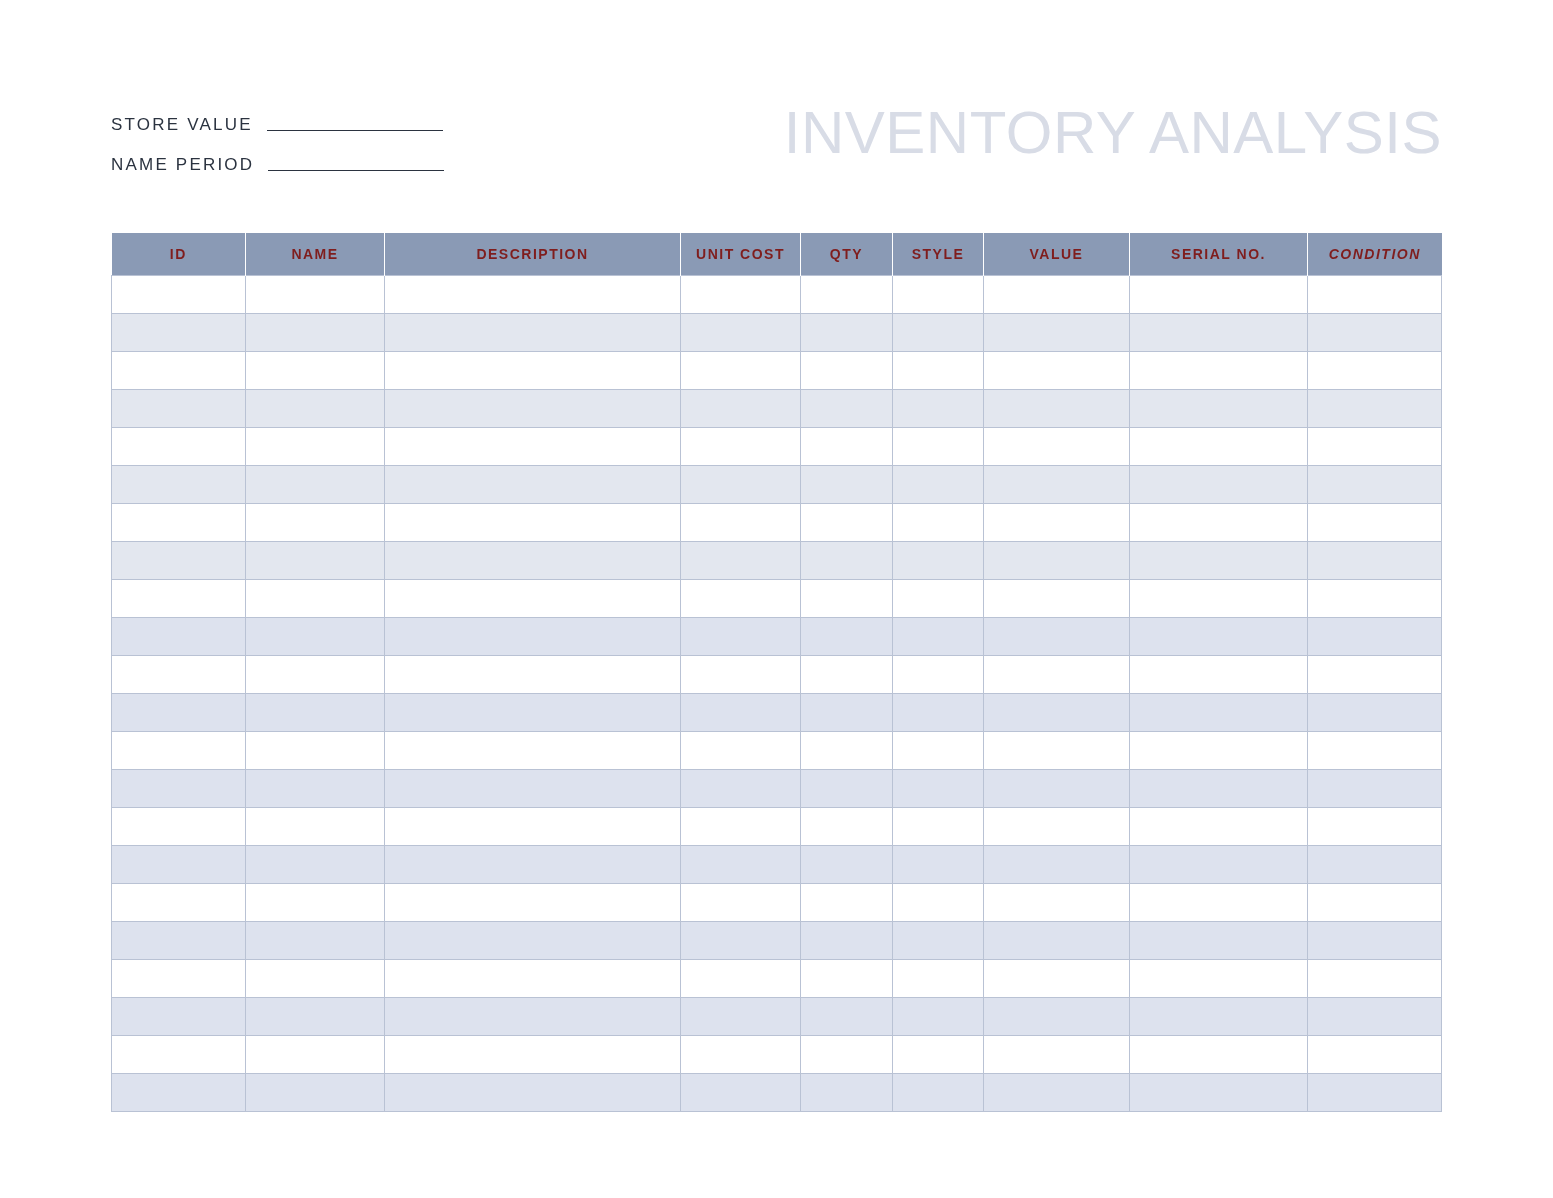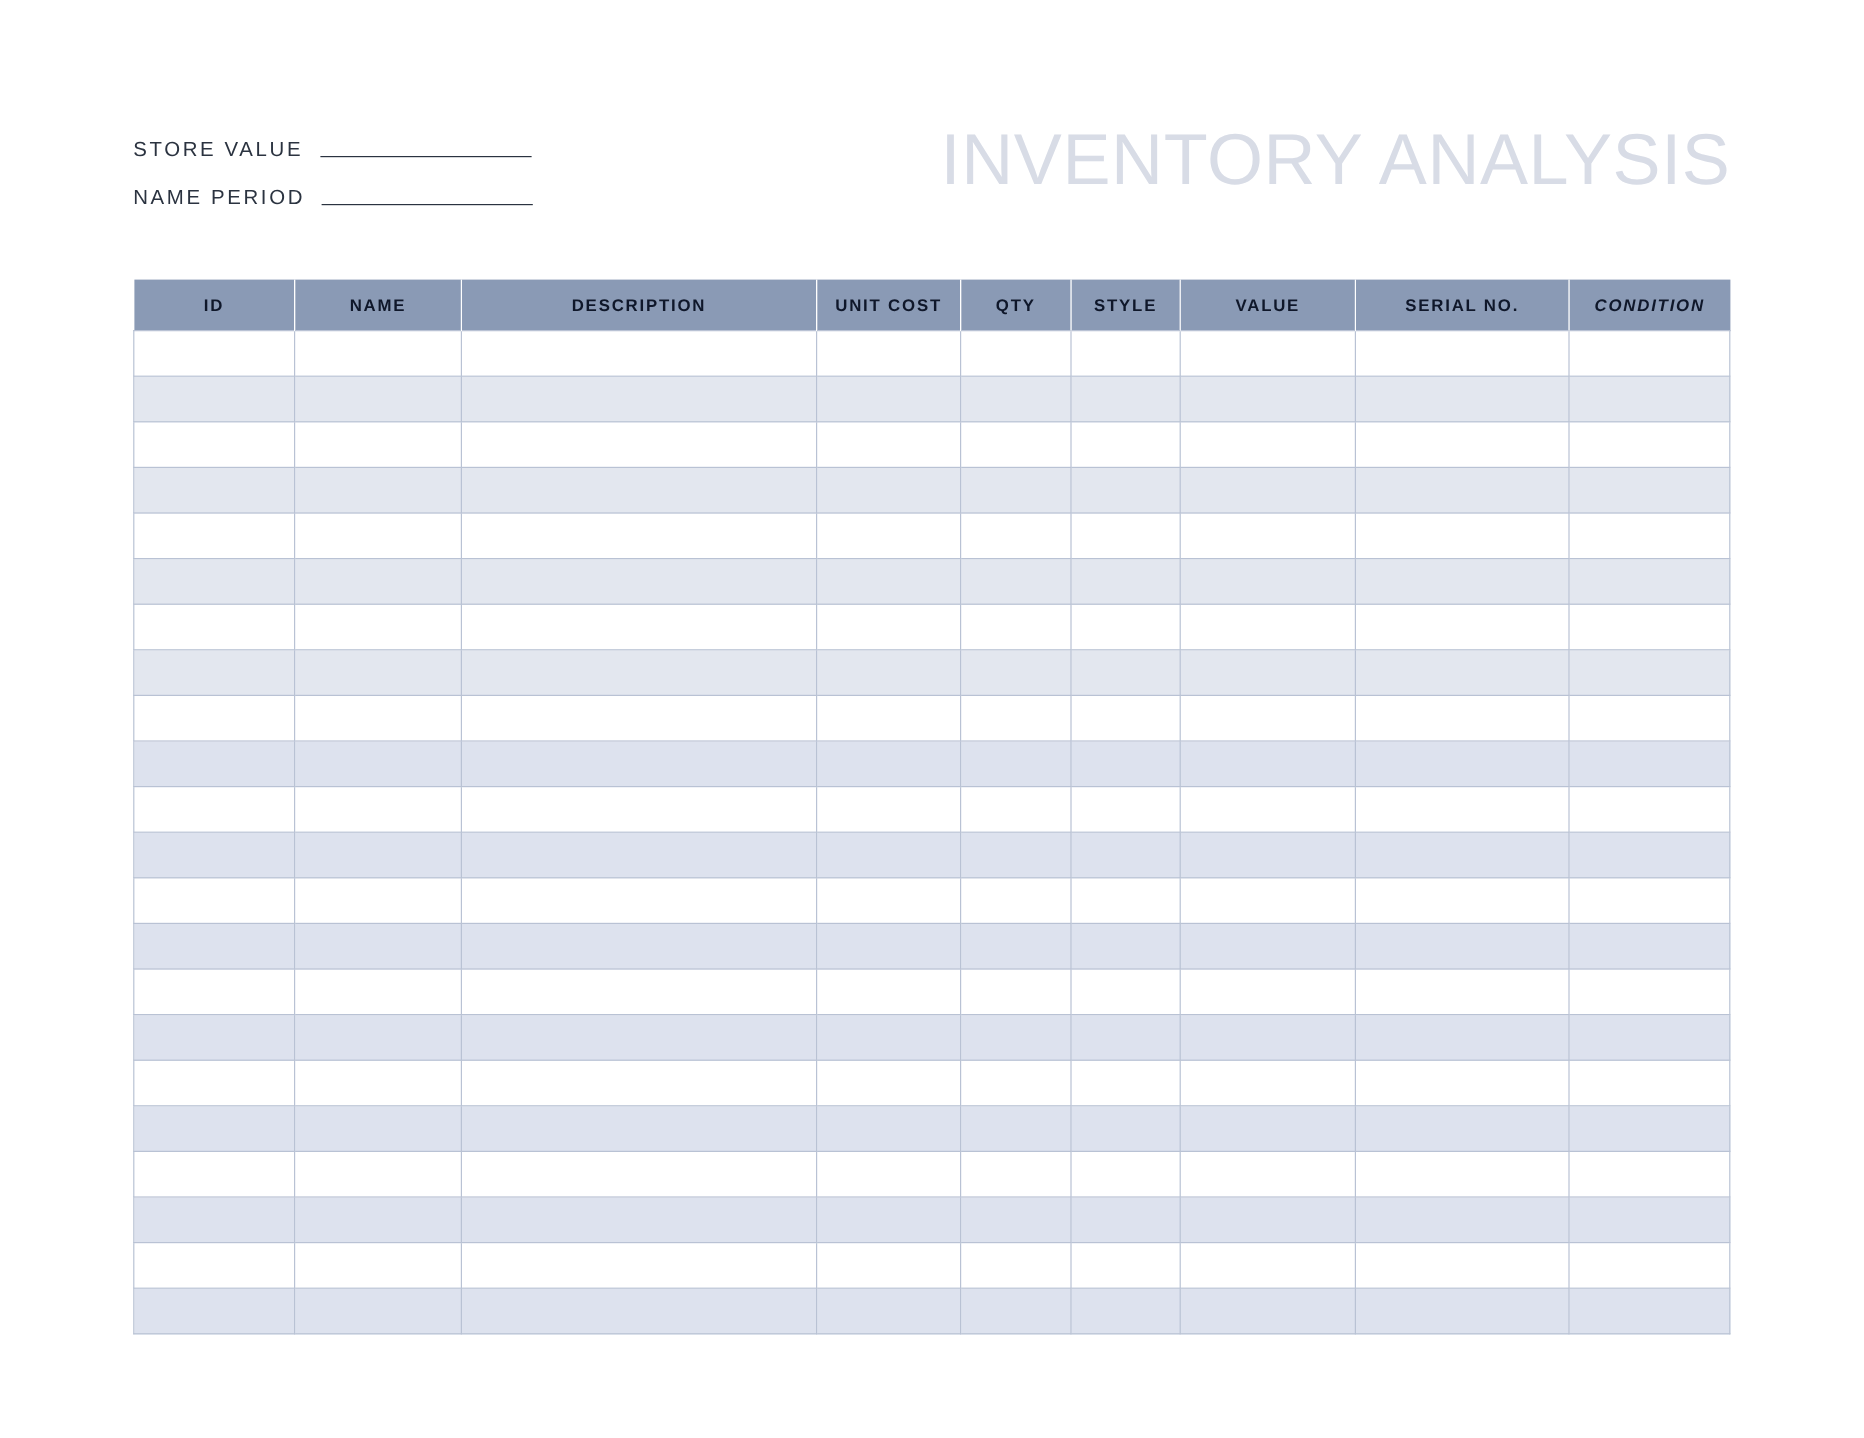--- a/index.html
+++ b/index.html
@@ -79,21 +79,21 @@
     top: 233px;
     width: 1330px;
   }
   table.inventory {
     border-collapse: collapse;
     width: 1330px;
     table-layout: fixed;
   }
   table.inventory thead th {
     background: #8a9ab5;
-    color: #0f172a;
+    color: #7f1d1d;
     font-size: 14px;
     font-weight: 700;
     letter-spacing: 1.5px;
     text-transform: uppercase;
     height: 42px;
     padding: 0 4px;
     border-right: 1px solid #ffffff;
     text-align: center;
     vertical-align: middle;
   }

